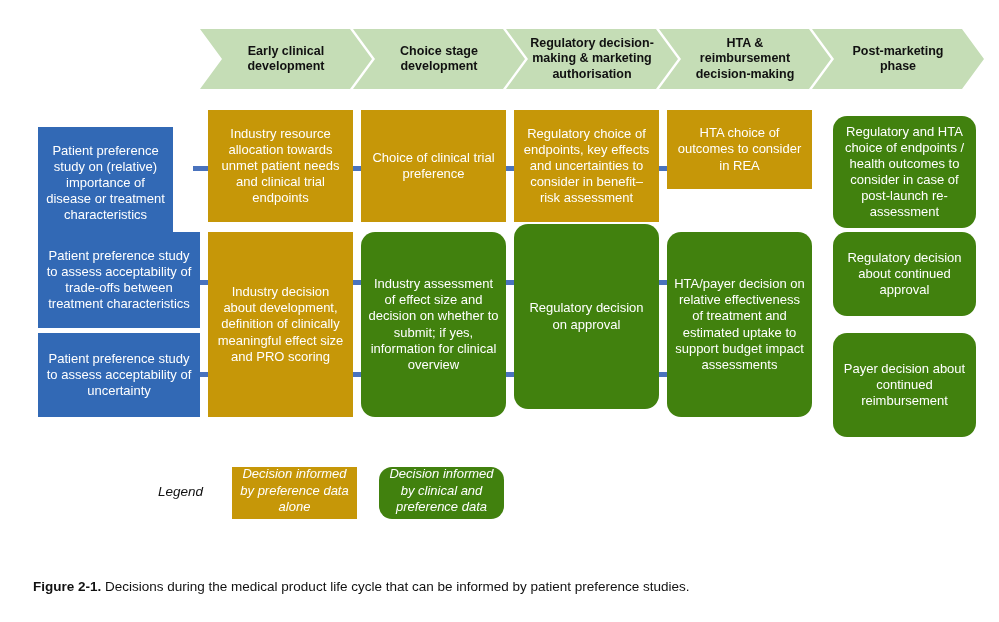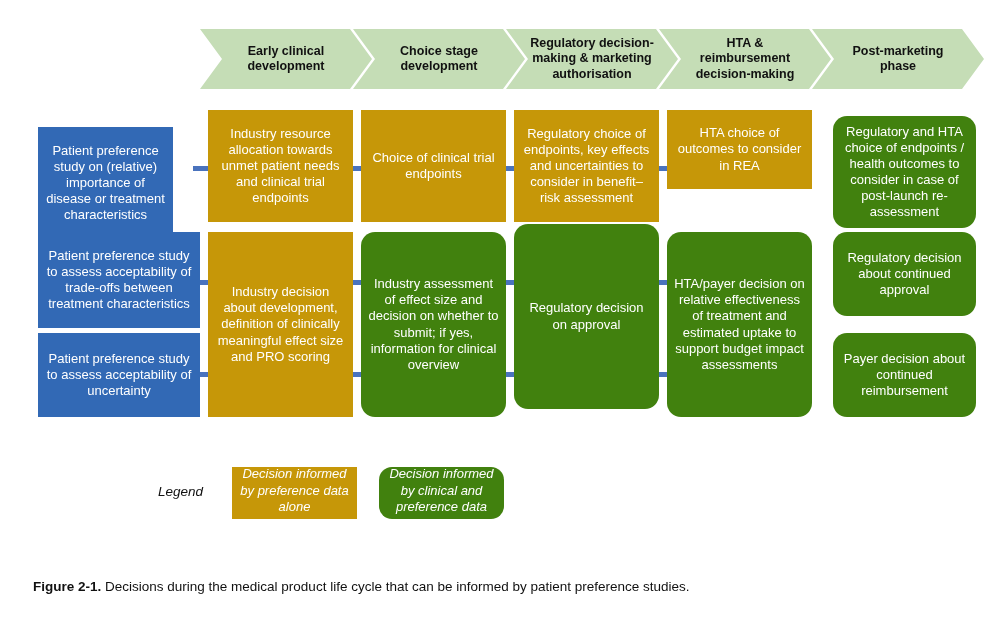--- a/index.html
+++ b/index.html
@@ -129,21 +129,21 @@
   <div class="connector" style="left:499px; top:166px; width:22px;"></div>
   <div class="connector" style="left:652px; top:166px; width:22px;"></div>
 
   <div class="box blue" style="left:38px; top:110px; width:135px; height:112px;margin-top:17px;">
     <span>Patient preference study on (relative) importance of disease or treatment characteristics</span>
   </div>
   <div class="box gold" style="left:208px; top:110px; width:145px; height:112px;">
     <span>Industry resource allocation towards unmet patient needs and clinical trial endpoints</span>
   </div>
   <div class="box gold" style="left:361px; top:110px; width:145px; height:112px;">
-    <span>Choice of clinical trial endpoints</span>
+    <span>Choice of clinical trial preference</span>
   </div>
   <div class="box gold" style="left:514px; top:110px; width:145px; height:112px;">
     <span>Regulatory choice of endpoints, key effects and uncertainties to consider in benefit–risk assessment</span>
   </div>
   <div class="box gold" style="left:667px; top:110px; width:145px; height:79px;">
     <span>HTA choice of outcomes to consider in REA</span>
   </div>
   <div class="box green" style="left:833px; top:116px; width:143px; height:112px;">
     <span>Regulatory and HTA choice of endpoints / health outcomes to consider in case of post-launch re-assessment</span>
   </div>
@@ -179,21 +179,21 @@
     <span>Regulatory decision on approval</span>
   </div>
 
   <div class="box green" style="left:667px; top:232px; width:145px; height:185px;">
     <span>HTA/payer decision on relative effectiveness of treatment and estimated uptake to support budget impact assessments</span>
   </div>
 
   <div class="box green" style="left:833px; top:232px; width:143px; height:84px;">
     <span>Regulatory decision about continued approval</span>
   </div>
-  <div class="box green" style="left:833px; top:333px; width:143px; height:84px;">
+  <div class="box green" style="left:833px; top:333px; width:143px; height:104px;">
     <span>Payer decision about continued reimbursement</span>
   </div>
 
   <div class="legend-label" style="left:158px; top:484px; width:80px;">Legend</div>
 
   <div class="legend-box gold" style="left:232px; top:467px; width:125px; height:52px;">
     <span>Decision informed by preference data alone</span>
   </div>
   <div class="legend-box green" style="left:379px; top:467px; width:125px; height:52px;">
     <span>Decision informed by clinical and preference data</span>

